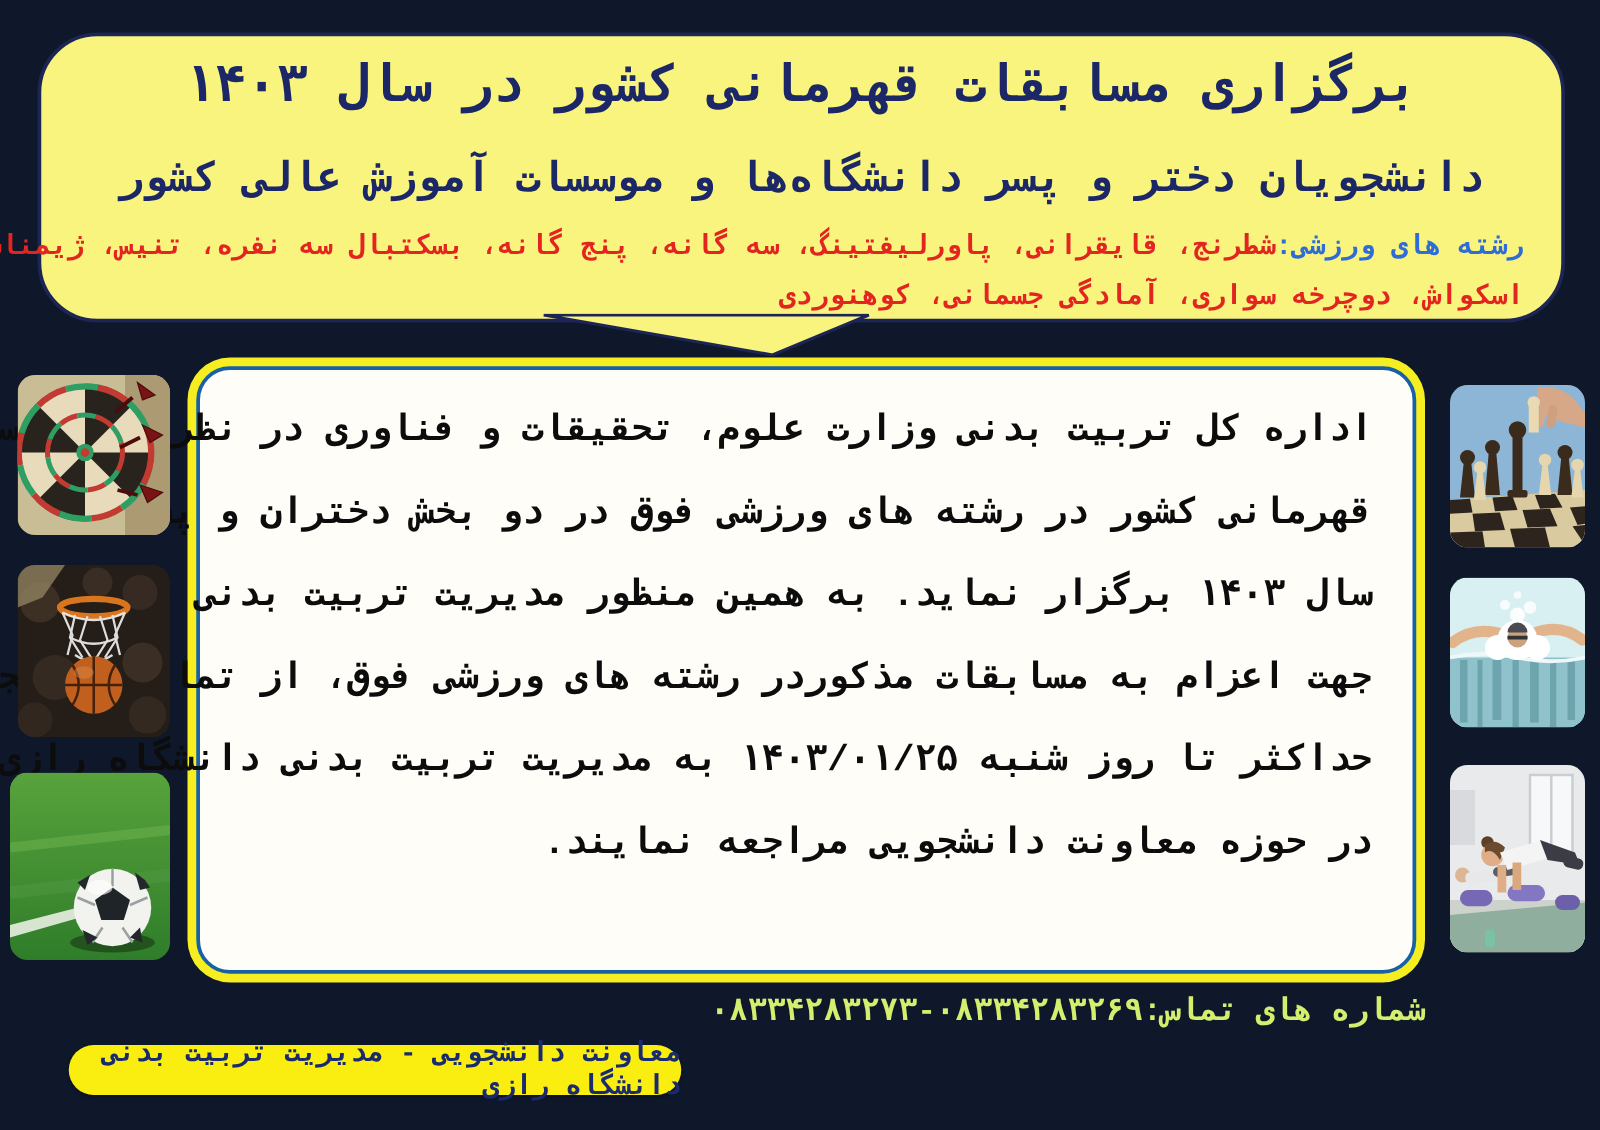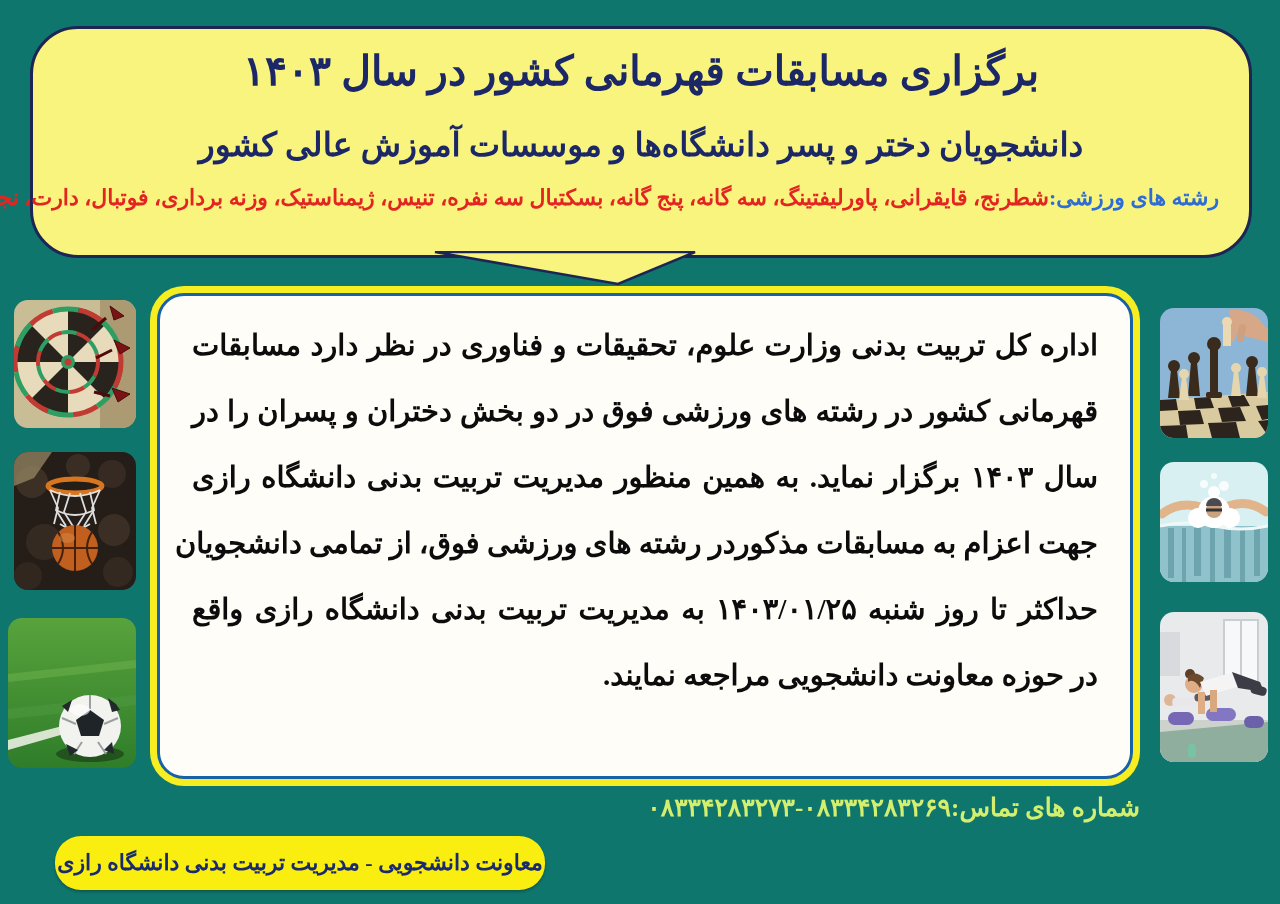--- a/index.html
+++ b/index.html
@@ -1,19 +1,19 @@
 <!DOCTYPE html>
 <html lang="fa" dir="rtl"><head>
 <meta charset="utf-8">
 <style>
   html,body{margin:0;padding:0;background:#0d5c99;}
   #poster{
     position:relative; width:1280px; height:904px; overflow:hidden;
-    background:#0f766e;
-    font-family:Liberation Serif, serif;
+    background:#0f172a;
+    font-family:Liberation Mono, monospace;
     direction:rtl;
   }
   
   .bubble{
     position:absolute; left:30px; top:26px; width:1222px; height:232px;
     background:#f8f47d; border:3px solid #1d2555; border-radius:48px;
     box-sizing:border-box; text-align:center;
   }
   .bubble-title{
     margin-top:16px; font-size:41px; font-weight:bold; color:#1c2768; line-height:52px;
@@ -50,36 +50,37 @@
   .body-line:last-child{text-align-last:right; white-space:normal;}
   
   .photo{position:absolute; border-radius:14px; overflow:hidden; line-height:0;}
   .photo svg{display:block;}
   
   .contact-line{
     position:absolute; top:793px; right:140px;
     font-size:25px; font-weight:bold; color:#d4ee6e; direction:rtl;text-align:center;
   }
   .footer-badge{
-    position:absolute; left:55px; top:836px; width:490px; height:54px;
+    position:absolute; left:55px; top:836px; width:490px; height:40px;
     background:#f9ee0f; border-radius:26px;
     display:flex; align-items:center; justify-content:center;
     font-size:22px; font-weight:bold; color:#1a2a6e;
     box-shadow:0 2px 3px rgba(0,0,0,.25);
   }
 </style>
 </head>
 <body>
 
 <div id="poster">
 
   <div class="bubble">
     <div class="bubble-title">برگزاری مسابقات قهرمانی کشور در سال ۱۴۰۳</div>
     <div class="bubble-subtitle">دانشجویان دختر و پسر دانشگاه‌ها و موسسات آموزش عالی کشور</div>
     <div class="sports-line1"><span class="sports-label">رشته های ورزشی:</span><span class="sports-red">شطرنج، قایقرانی، پاورلیفتینگ، سه گانه، پنج گانه، بسکتبال سه نفره، تنیس، ژیمناستیک، وزنه برداری، فوتبال، دارت، نجات غریق،</span></div>
+    <div class="sports-line2">اسکواش، دوچرخه سواری، آمادگی جسمانی، کوهنوردی</div>
   </div>
   <svg class="bubble-tail" width="310" height="36" viewBox="0 0 310 36">
     <polygon points="45,1 305,1 228,33" fill="#f8f47d" stroke="#1d2555" stroke-width="2.5"></polygon>
   </svg>
 
   <div class="main-box">
     <div class="main-box-inner">
       <div class="body-line">اداره کل تربیت بدنی وزارت علوم، تحقیقات و فناوری در نظر دارد مسابقات</div>
       <div class="body-line">قهرمانی کشور در رشته های ورزشی فوق در دو بخش دختران و پسران را در</div>
       <div class="body-line">سال ۱۴۰۳ برگزار نماید. به همین منظور مدیریت تربیت بدنی دانشگاه رازی</div>

